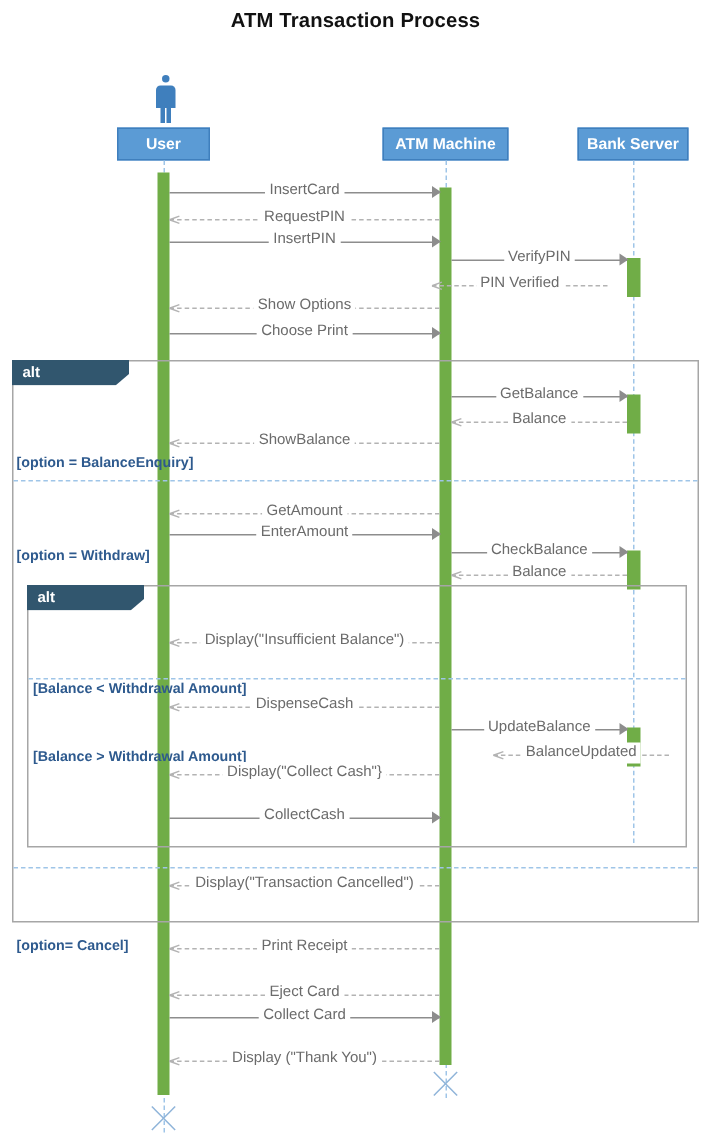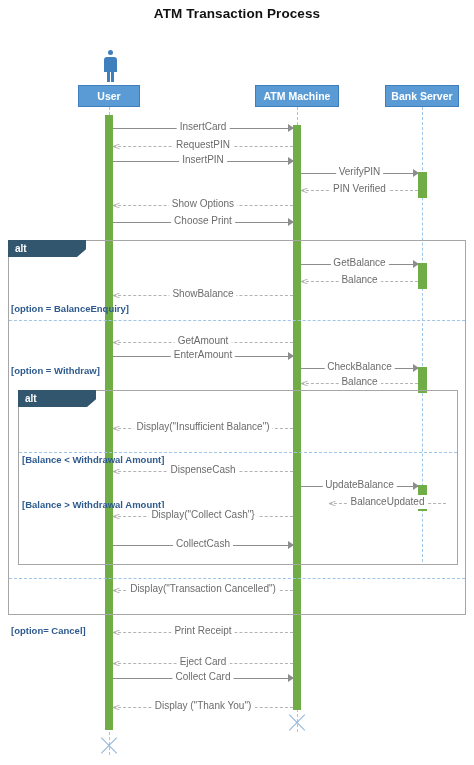--- a/index.html
+++ b/index.html
@@ -142,21 +142,21 @@
       <div class="ah"></div>
     <div class="lbl">InsertPIN</div>
   </div>
 
   <div class="msg fwd" style="left:301px;top:166px;width:117px;">
     <div class="line"></div>
       <div class="ah"></div>
     <div class="lbl">VerifyPIN</div>
   </div>
 
-  <div class="msg ret" style="left:301px;top:183px;width:117px;">
+  <div class="msg ret" style="left:288px;top:183px;width:117px;">
     <div class="line"></div>
       <div class="ahl1"></div>
       <div class="ahl2"></div>
     <div class="lbl">PIN Verified</div>
   </div>
 
   <div class="msg ret" style="left:113px;top:198px;width:180px;">
     <div class="line"></div>
       <div class="ahl1"></div>
       <div class="ahl2"></div>

